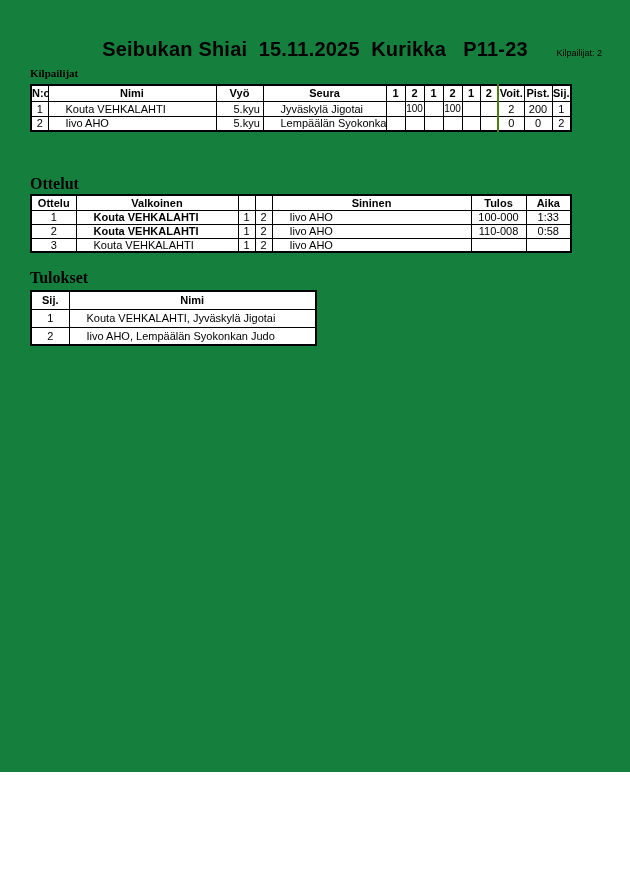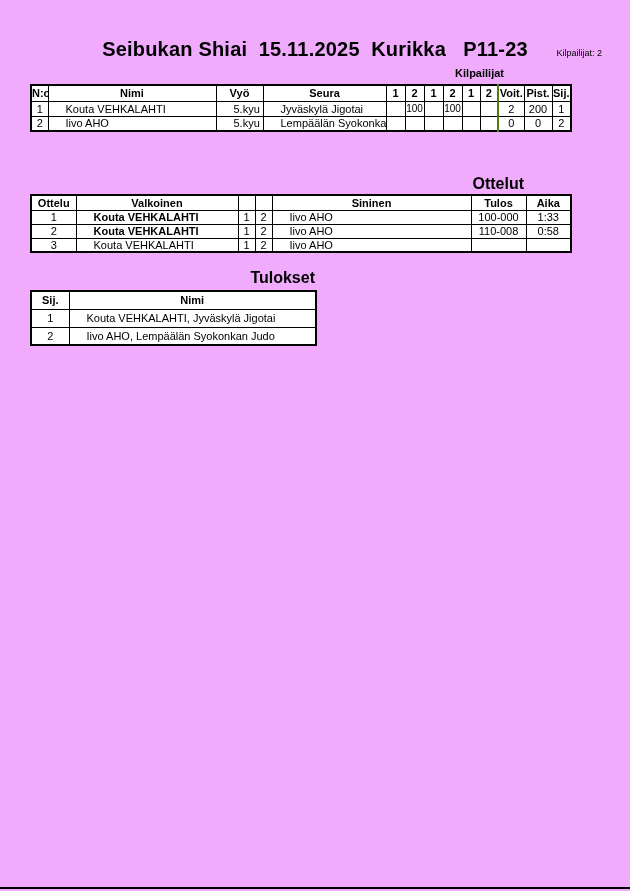--- a/index.html
+++ b/index.html
@@ -1,21 +1,21 @@
 <!DOCTYPE html>
 <html><head>
 <meta charset="utf-8">
 <style>
   * { margin:0; padding:0; box-sizing:border-box; }
   html,body { background:#fff; }
   body { font-family:"Liberation Sans", sans-serif; color:#000; }
-  .page { position:relative; width:630px; height:891px; background:#f0abfc; overflow:hidden; }
+  .page { position:relative; width:630px; height:772px; background:#15803d; overflow:hidden; }
   .title { margin-top:38px; text-align:center; font-size:20px; font-weight:bold; white-space:pre; letter-spacing:0.2px; }
   .count { position:absolute; top:48px; right:28px; font-size:9px; }
-  .sec { font-weight:bold; text-align:right; }
+  .sec { font-weight:bold; text-align:left;font-family:Liberation Serif, serif; }
   .sec1 { width:540px; margin:6px 0 0 30px; padding-right:66px; font-size:11px; line-height:13px; }
   .sec2 { width:540px; margin:45px 0 0 30px; padding-right:46px; font-size:16px; line-height:14px; }
   .sec3 { width:285px; margin:18px 0 0 30px; font-size:16px; line-height:14px; }
   table { border-collapse:collapse; table-layout:fixed; margin-left:30px; border:2px solid #000; background:#fff; }
   .t1 { margin-top:4px; width:540px; }
   .t2 { margin-top:3px; width:540px; }
   .t3 { margin-top:5px; width:285px; }
   th, td { border:1px solid #000; font-size:11px; overflow:hidden; white-space:nowrap; padding:0; }
   th { font-weight:bold; text-align:center; }
   td { text-align:center; }

